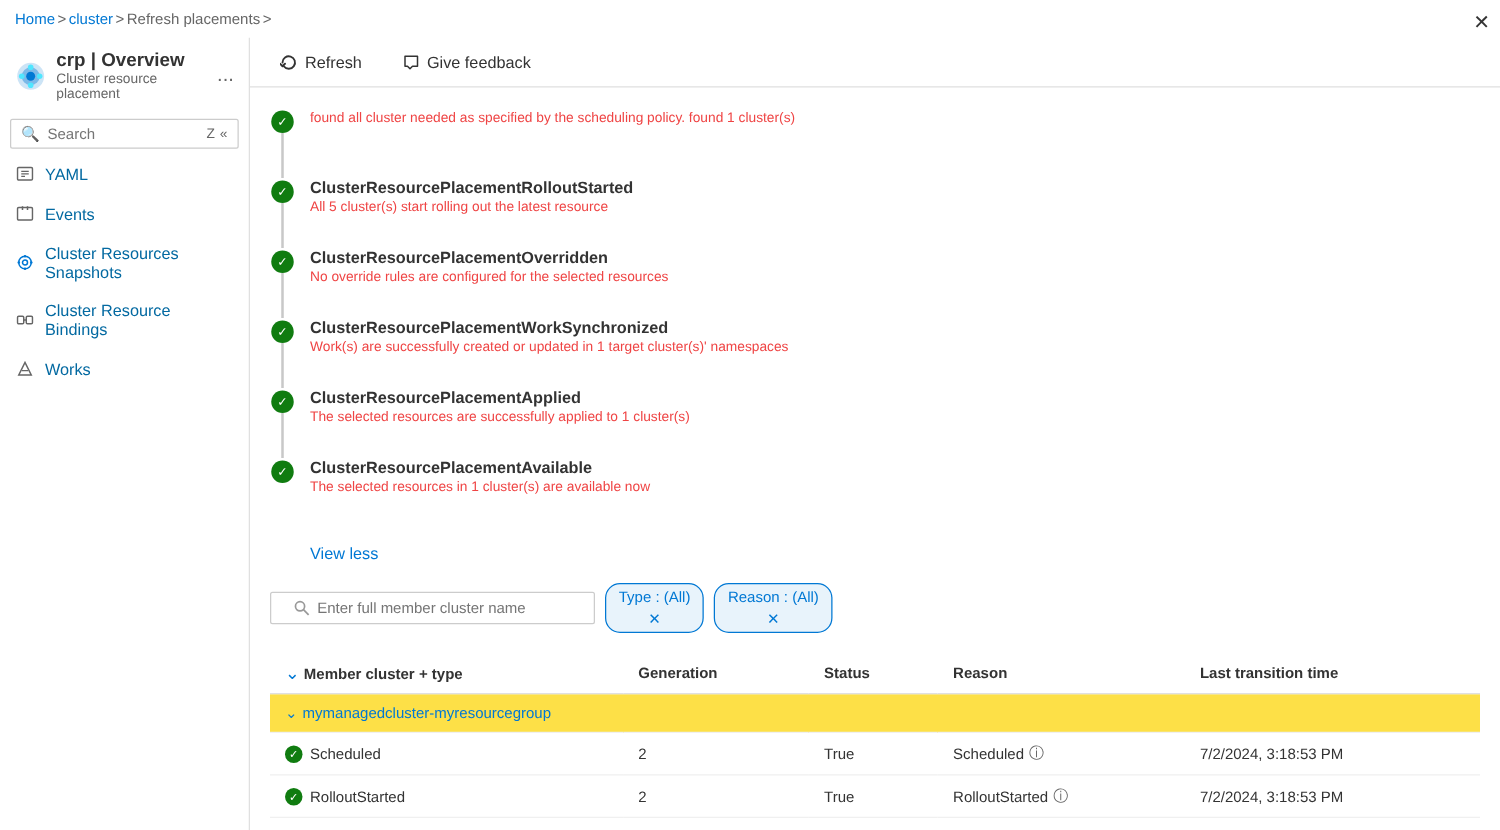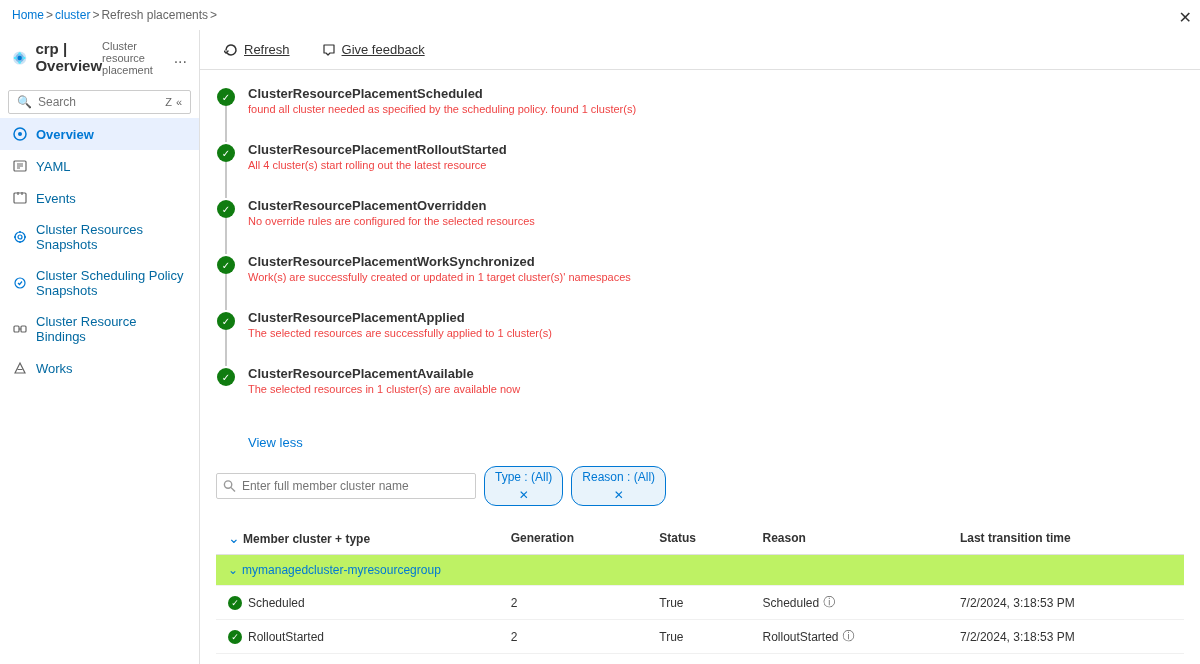--- a/index.html
+++ b/index.html
@@ -15,65 +15,65 @@
     
     .main-layout { display: flex; flex: 1; overflow: hidden; }
     
     
     .sidebar { width: 200px; border-right: 1px solid #e0e0e0; background: #fff; display: flex; flex-direction: column; flex-shrink: 0; }
     
     .app-header { display: flex; align-items: center; padding: 10px 12px; gap: 8px; }
     .app-icon { width: 28px; height: 28px; }
     .app-title { font-size: 15px; font-weight: 600; color: #333; }
     .app-subtitle { font-size: 11px; color: #666; }
-    .app-title-group { display: flex; flex-direction: row; }
+    .app-title-group { display: flex; flex-direction: column; }
     .more-icon { margin-left: auto; cursor: pointer; color: #666; font-size: 16px; }
     
     .search-box { display: flex; align-items: center; margin: 4px 8px; border: 1px solid #ccc; border-radius: 2px; padding: 4px 8px; gap: 6px; }
     .search-box input { border: none; outline: none; font-size: 12px; width: 100%; background: transparent; }
     .search-icon { color: #666; font-size: 12px; }
     .search-controls { display: flex; gap: 4px; color: #666; font-size: 11px; }
     
     .nav-item { display: flex; align-items: center; padding: 8px 12px; gap: 8px; cursor: pointer; font-size: 13px; color: #0369a1; }
     .nav-item.active { background: #e8f0fe; color: #0078d4; font-weight: 600; }
     .nav-item .nav-icon { width: 16px; height: 16px; display: flex; align-items: center; justify-content: center; flex-shrink: 0; }
     
     
     .content-area { flex: 1; display: flex; flex-direction: column; overflow: hidden; }
     
     
-    .toolbar { display: flex; align-items: flex-start; padding: 8px 16px; gap: 16px; border-bottom: 1px solid #e0e0e0; text-decoration: underline; }
+    .toolbar { display: flex; align-items: flex-start; padding: 8px 16px; gap: 16px; border-bottom: 1px solid #e0e0e0; }
     .toolbar-btn { display: flex; align-items: center; gap: 6px; background: none; border: none; cursor: pointer; color: #333; font-size: 13px; padding: 4px 8px; }
     
     
     .content-scroll { flex: 1; overflow-y: auto; padding: 16px; }
     
     
     .timeline { display: flex; flex-direction: column; margin-bottom: 16px; }
     .timeline-item { display: flex; align-items: flex-start; gap: 12px; position: relative; }
     .timeline-line-container { display: flex; flex-direction: column; align-items: center; width: 20px; flex-shrink: 0; }
     .timeline-dot { width: 18px; height: 18px; border-radius: 50%; background: #107c10; display: flex; align-items: center; justify-content: center; color: white; font-size: 10px; flex-shrink: 0; margin-top: 2px; }
     .timeline-connector { width: 2px; height: 36px; background: #c8c8c8; margin-top: 0; }
     .timeline-content { padding-bottom: 20px; }
     .timeline-title { font-size: 13px; font-weight: 600; color: #333; }
     .timeline-desc { font-size: 11px; color: #ef4444; margin-top: 2px; }
     
     .view-less { color: #0078d4; cursor: pointer; font-size: 13px; text-decoration: none; display: inline-block; margin: 4px 0 16px 32px; }
     
     
     .filter-bar { display: flex; align-items: center; gap: 8px; margin-bottom: 16px; }
-    .filter-search { display: flex; align-items: center; border: 1px solid #ccc; border-radius: 2px; padding: 5px 6px; gap: 6px; width: 260px; }
+    .filter-search { display: flex; align-items: center; border: 1px solid #ccc; border-radius: 2px; padding: 5px 18px; gap: 6px; width: 260px; }
     .filter-search input { border: none; outline: none; font-size: 12px; width: 100%; color: #999; }
     .filter-tag { display: flex; align-items: center; border: 1px solid #0078d4; border-radius: 12px; padding: 3px 10px; font-size: 12px; color: #0078d4; background: #e8f3fb; gap: 4px; cursor: pointer; flex-direction: column; }
     
     
     .data-table { width: 100%; border-collapse: collapse; }
     .data-table th { text-align: left; padding: 8px 12px; font-size: 12px; font-weight: 600; color: #333; border-bottom: 1px solid #e0e0e0; }
     .data-table td { padding: 8px 12px; font-size: 12px; color: #333; border-bottom: 1px solid #f0f0f0; vertical-align: middle; }
-    .cluster-row td { background: #bef264; }
+    .cluster-row td { background: #fde047; }
     .cluster-link { color: #0078d4; text-decoration: none; cursor: pointer; }
     .status-dot-green { width: 14px; height: 14px; border-radius: 50%; background: #107c10; display: inline-flex; align-items: center; justify-content: center; color: white; font-size: 9px; }
     .status-cell { display: flex; align-items: center; gap: 6px; }
     .reason-cell { display: flex; align-items: center; gap: 4px; }
     .info-icon { color: #666; font-size: 12px; cursor: pointer; }
     .expand-icon { color: #0078d4; margin-right: 4px; cursor: pointer; }
     .collapse-btn { background: none; border: none; cursor: pointer; color: #0078d4; font-size: 14px; }
     
     
     .close-btn { position: fixed; top: 8px; right: 8px; background: none; border: none; font-size: 16px; cursor: pointer; color: #333; z-index: 100; }
@@ -118,29 +118,20 @@
       <div class="search-box">
         <span class="search-icon">🔍</span>
         <input type="text" placeholder="Search" style="">
         <div class="search-controls">
           <span>Z</span>
           <span>«</span>
         </div>
       </div>
 
       <div id="nav-items">
-          <div class="nav-item active">
-            <span class="nav-icon">
-              <svg width="14" height="14" viewBox="0 0 14 14">
-                <circle cx="7" cy="7" r="6" stroke="#0078d4" stroke-width="1.5" fill="none"></circle>
-                <circle cx="7" cy="7" r="2" fill="#0078d4"></circle>
-              </svg>
-            </span>
-            <span>Overview</span>
-          </div>
           <div class="nav-item">
             <span class="nav-icon">
               <svg width="14" height="14" viewBox="0 0 14 14">
                 <rect x="1" y="2" width="12" height="10" rx="1" stroke="#666" stroke-width="1.2" fill="none"></rect>
                 <line x1="4" y1="5" x2="10" y2="5" stroke="#666" stroke-width="1"></line>
                 <line x1="4" y1="7" x2="10" y2="7" stroke="#666" stroke-width="1"></line>
                 <line x1="4" y1="9" x2="7" y2="9" stroke="#666" stroke-width="1"></line>
               </svg>
             </span>
             <span>YAML</span>
@@ -160,29 +151,20 @@
               <svg width="14" height="14" viewBox="0 0 14 14">
                 <circle cx="7" cy="7" r="5" stroke="#0078d4" stroke-width="1.2" fill="none"></circle>
                 <circle cx="7" cy="7" r="2" stroke="#0078d4" stroke-width="1.2" fill="none"></circle>
                 <circle cx="7" cy="2" r="1" fill="#0078d4"></circle>
                 <circle cx="7" cy="12" r="1" fill="#0078d4"></circle>
                 <circle cx="2" cy="7" r="1" fill="#0078d4"></circle>
                 <circle cx="12" cy="7" r="1" fill="#0078d4"></circle>
               </svg>
             </span>
             <span>Cluster Resources Snapshots</span>
-          </div>
-          <div class="nav-item">
-            <span class="nav-icon">
-              <svg width="14" height="14" viewBox="0 0 14 14">
-                <circle cx="7" cy="7" r="5" stroke="#0078d4" stroke-width="1.2" fill="none"></circle>
-                <path d="M5 7l1.5 1.5L9 5.5" stroke="#0078d4" stroke-width="1.2" fill="none"></path>
-              </svg>
-            </span>
-            <span>Cluster Scheduling Policy Snapshots</span>
           </div>
           <div class="nav-item">
             <span class="nav-icon">
               <svg width="14" height="14" viewBox="0 0 14 14">
                 <rect x="1" y="4" width="5" height="6" rx="1" stroke="#666" stroke-width="1.2" fill="none"></rect>
                 <rect x="8" y="4" width="5" height="6" rx="1" stroke="#666" stroke-width="1.2" fill="none"></rect>
                 <line x1="6" y1="7" x2="8" y2="7" stroke="#666" stroke-width="1.2"></line>
               </svg>
             </span>
             <span>Cluster Resource Bindings</span>
@@ -221,32 +203,31 @@
       <div class="content-scroll">
         
         
         <div class="timeline" id="timeline-container">
             <div class="timeline-item">
               <div class="timeline-line-container">
                 <div class="timeline-dot">✓</div>
                 <div class="timeline-connector"></div>
               </div>
               <div class="timeline-content">
-                <div class="timeline-title">ClusterResourcePlacementScheduled</div>
                 <div class="timeline-desc">found all cluster needed as specified by the scheduling policy. found 1 cluster(s)</div>
               </div>
             </div>
             <div class="timeline-item">
               <div class="timeline-line-container">
                 <div class="timeline-dot">✓</div>
                 <div class="timeline-connector"></div>
               </div>
               <div class="timeline-content">
                 <div class="timeline-title">ClusterResourcePlacementRolloutStarted</div>
-                <div class="timeline-desc">All 4 cluster(s) start rolling out the latest resource</div>
+                <div class="timeline-desc">All 5 cluster(s) start rolling out the latest resource</div>
               </div>
             </div>
             <div class="timeline-item">
               <div class="timeline-line-container">
                 <div class="timeline-dot">✓</div>
                 <div class="timeline-connector"></div>
               </div>
               <div class="timeline-content">
                 <div class="timeline-title">ClusterResourcePlacementOverridden</div>
                 <div class="timeline-desc">No override rules are configured for the selected resources</div>

